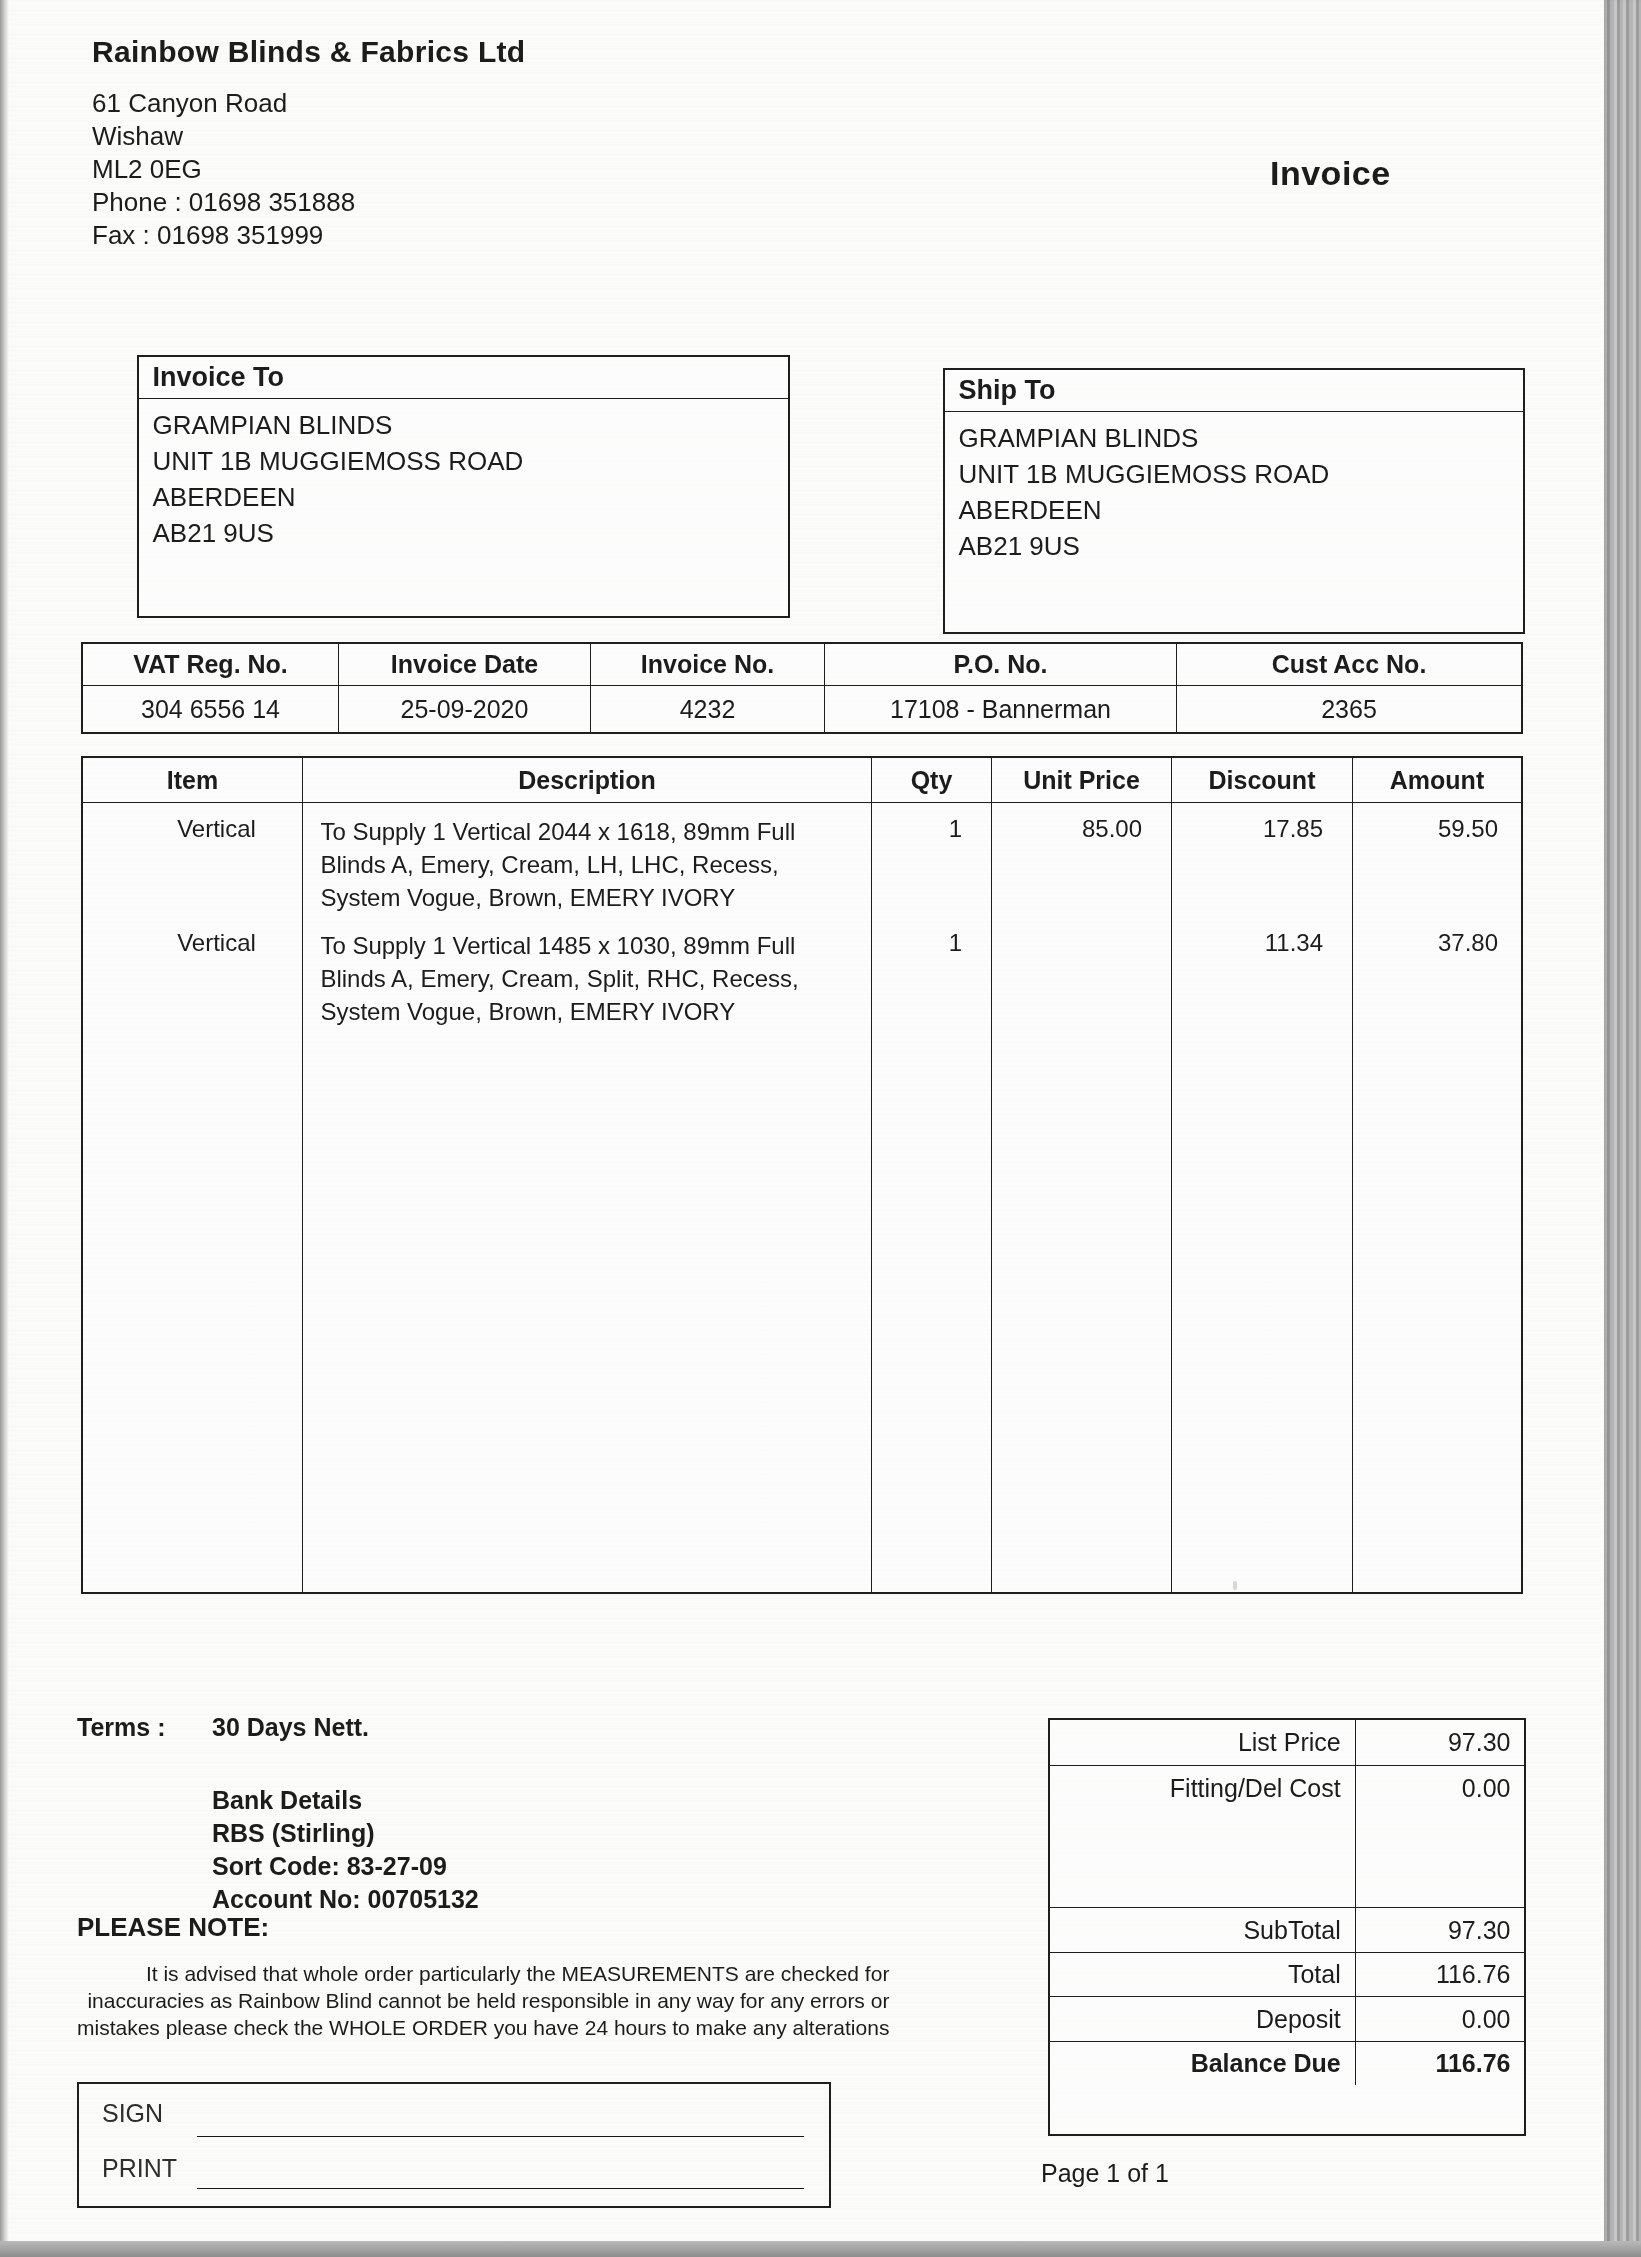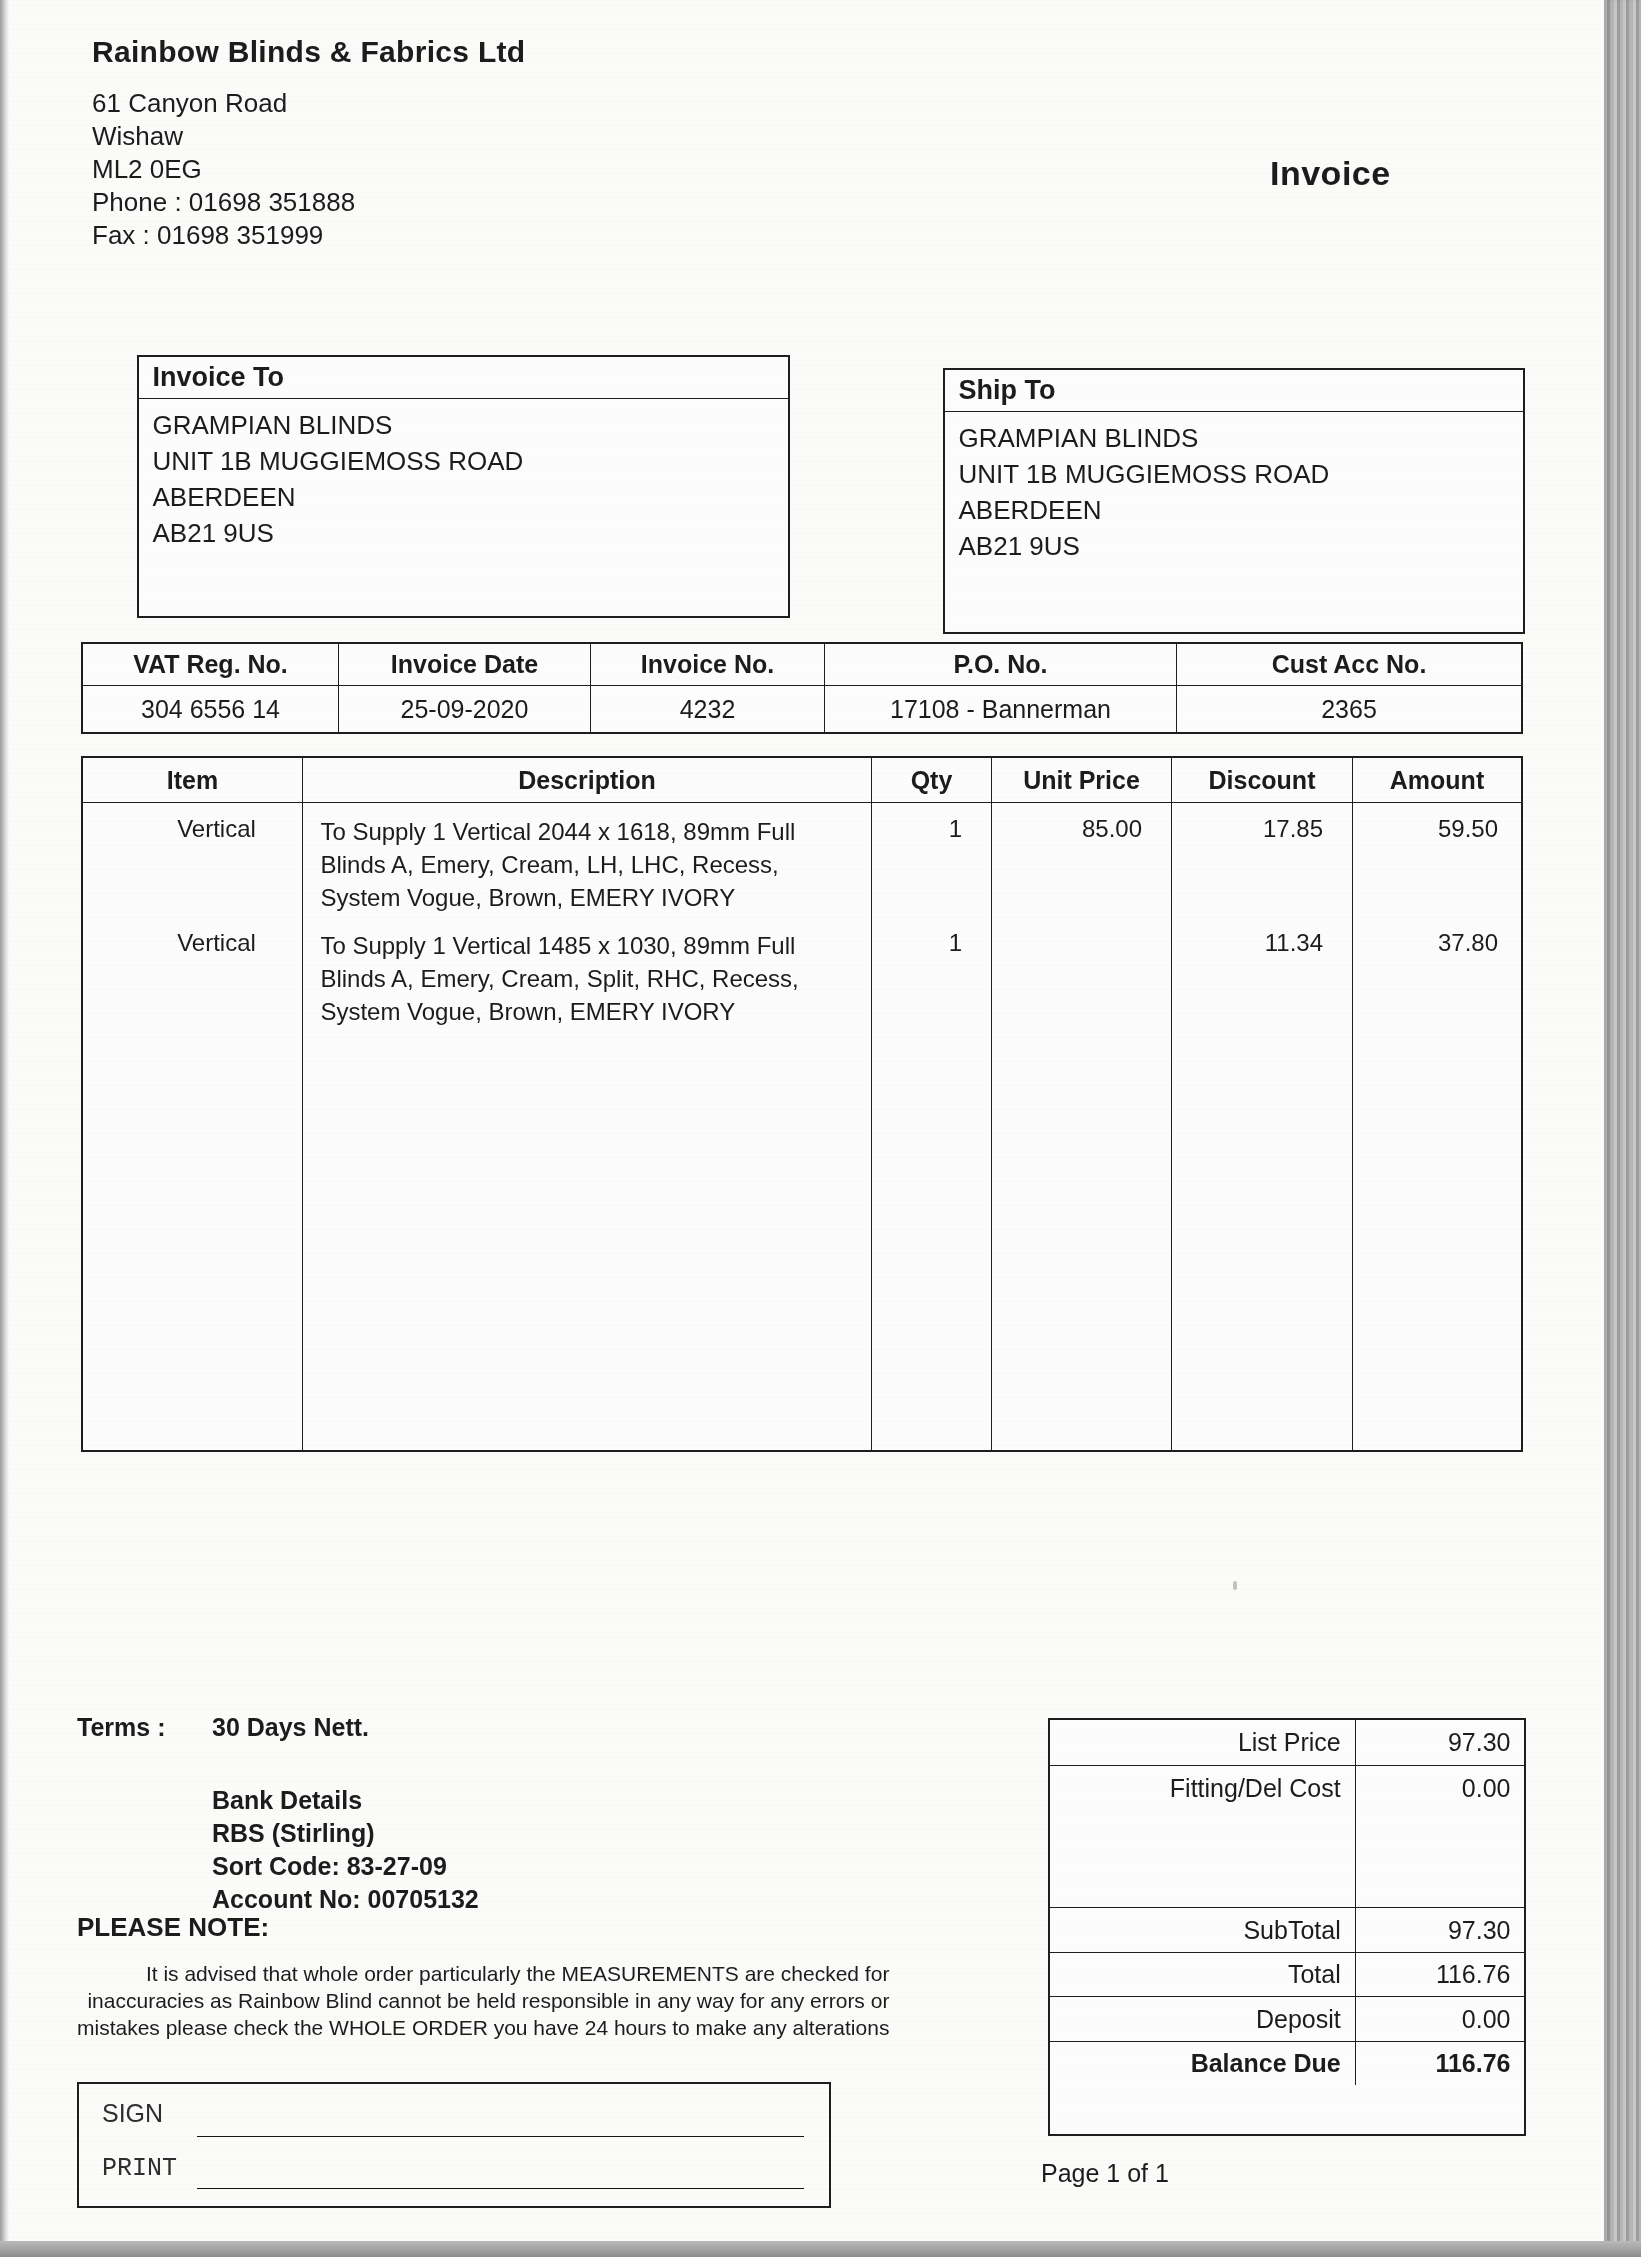--- a/index.html
+++ b/index.html
@@ -37,21 +37,21 @@
 
   
   .meta-table{left:81px;top:642px;width:1442px;border:2.9px solid #1e1e1e;box-sizing:border-box;
     display:grid;grid-template-columns:256px 252px 234px 352px 1fr;grid-template-rows:42px 46px;background:rgba(255,255,255,.4);}
   .meta-table .c{display:flex;align-items:center;justify-content:center;font-size:25px;
     border-right:1.9px solid #1e1e1e;box-sizing:border-box;}
   .meta-table .c.last{border-right:none;}
   .meta-table .h{font-weight:bold;border-bottom:1.9px solid #1e1e1e;}
 
   
-  .items-table{left:81px;top:756px;width:1442px;height:696px;border:2.9px solid #1e1e1e;box-sizing:border-box;
+  .items-table{left:81px;top:756px;width:1442px;height:838px;border:2.9px solid #1e1e1e;box-sizing:border-box;
     display:grid;grid-template-columns:220px 569px 120px 180px 181px 1fr;grid-template-rows:45px 1fr;
     background:rgba(255,255,255,.35);}
   .items-table .hc{display:flex;align-items:center;justify-content:center;font-weight:bold;font-size:25px;
     border-right:1.9px solid #1e1e1e;border-bottom:1.9px solid #1e1e1e;box-sizing:border-box;}
   .items-table .hc.last,.items-table .bc.last{border-right:none;}
   .items-table .bc{border-right:1.9px solid #1e1e1e;box-sizing:border-box;font-size:24px;}
   .irow{height:114px;box-sizing:border-box;padding-top:11.6px;padding-left:48px;}
   .bc.c-item .irow{text-align:center;}
   .bc.c-desc .irow{padding-left:17.4px;padding-right:23px;line-height:33px;}
   .bc.c-qty .irow{text-align:center;}
@@ -74,21 +74,21 @@
   .trow .tl{flex:0 0 64.5%;text-align:right;padding-right:14px;border-right:1.9px solid #1e1e1e;
     align-self:stretch;display:flex;align-items:center;justify-content:flex-end;box-sizing:border-box;}
   .trow .tv{flex:1;text-align:right;padding-right:13.5px;}
   .trow.top-align .tl,.trow.top-align .tv{align-items:flex-start;padding-top:7.7px;}
   .trow.top-align{align-items:flex-start;}
   .trow.bold .tl,.trow.bold .tv{font-weight:bold;}
 
   
   .sign-box{left:77px;top:2082px;width:754px;height:126px;border:2.9px solid #1e1e1e;box-sizing:border-box;}
   .sign-label{position:absolute;left:23px;top:15.4px;font-size:25px;color:#2e2e2e;}
-  .print-label{position:absolute;left:23px;top:70px;font-size:25px;color:#2e2e2e;font-family:Liberation Mono, monospace;}
+  .print-label{position:absolute;left:23px;top:70px;font-size:25px;color:#2e2e2e;}
   .sign-line{position:absolute;left:118px;right:25px;top:52px;border-top:1.9px solid #161616;}
   .print-line{position:absolute;left:118px;right:25px;top:104px;border-top:1.9px solid #161616;}
 
   .page-footer{left:1041px;top:2159px;font-size:25px;}
 </style>
 </head>
 <body>
 
 <div class="page">
 

